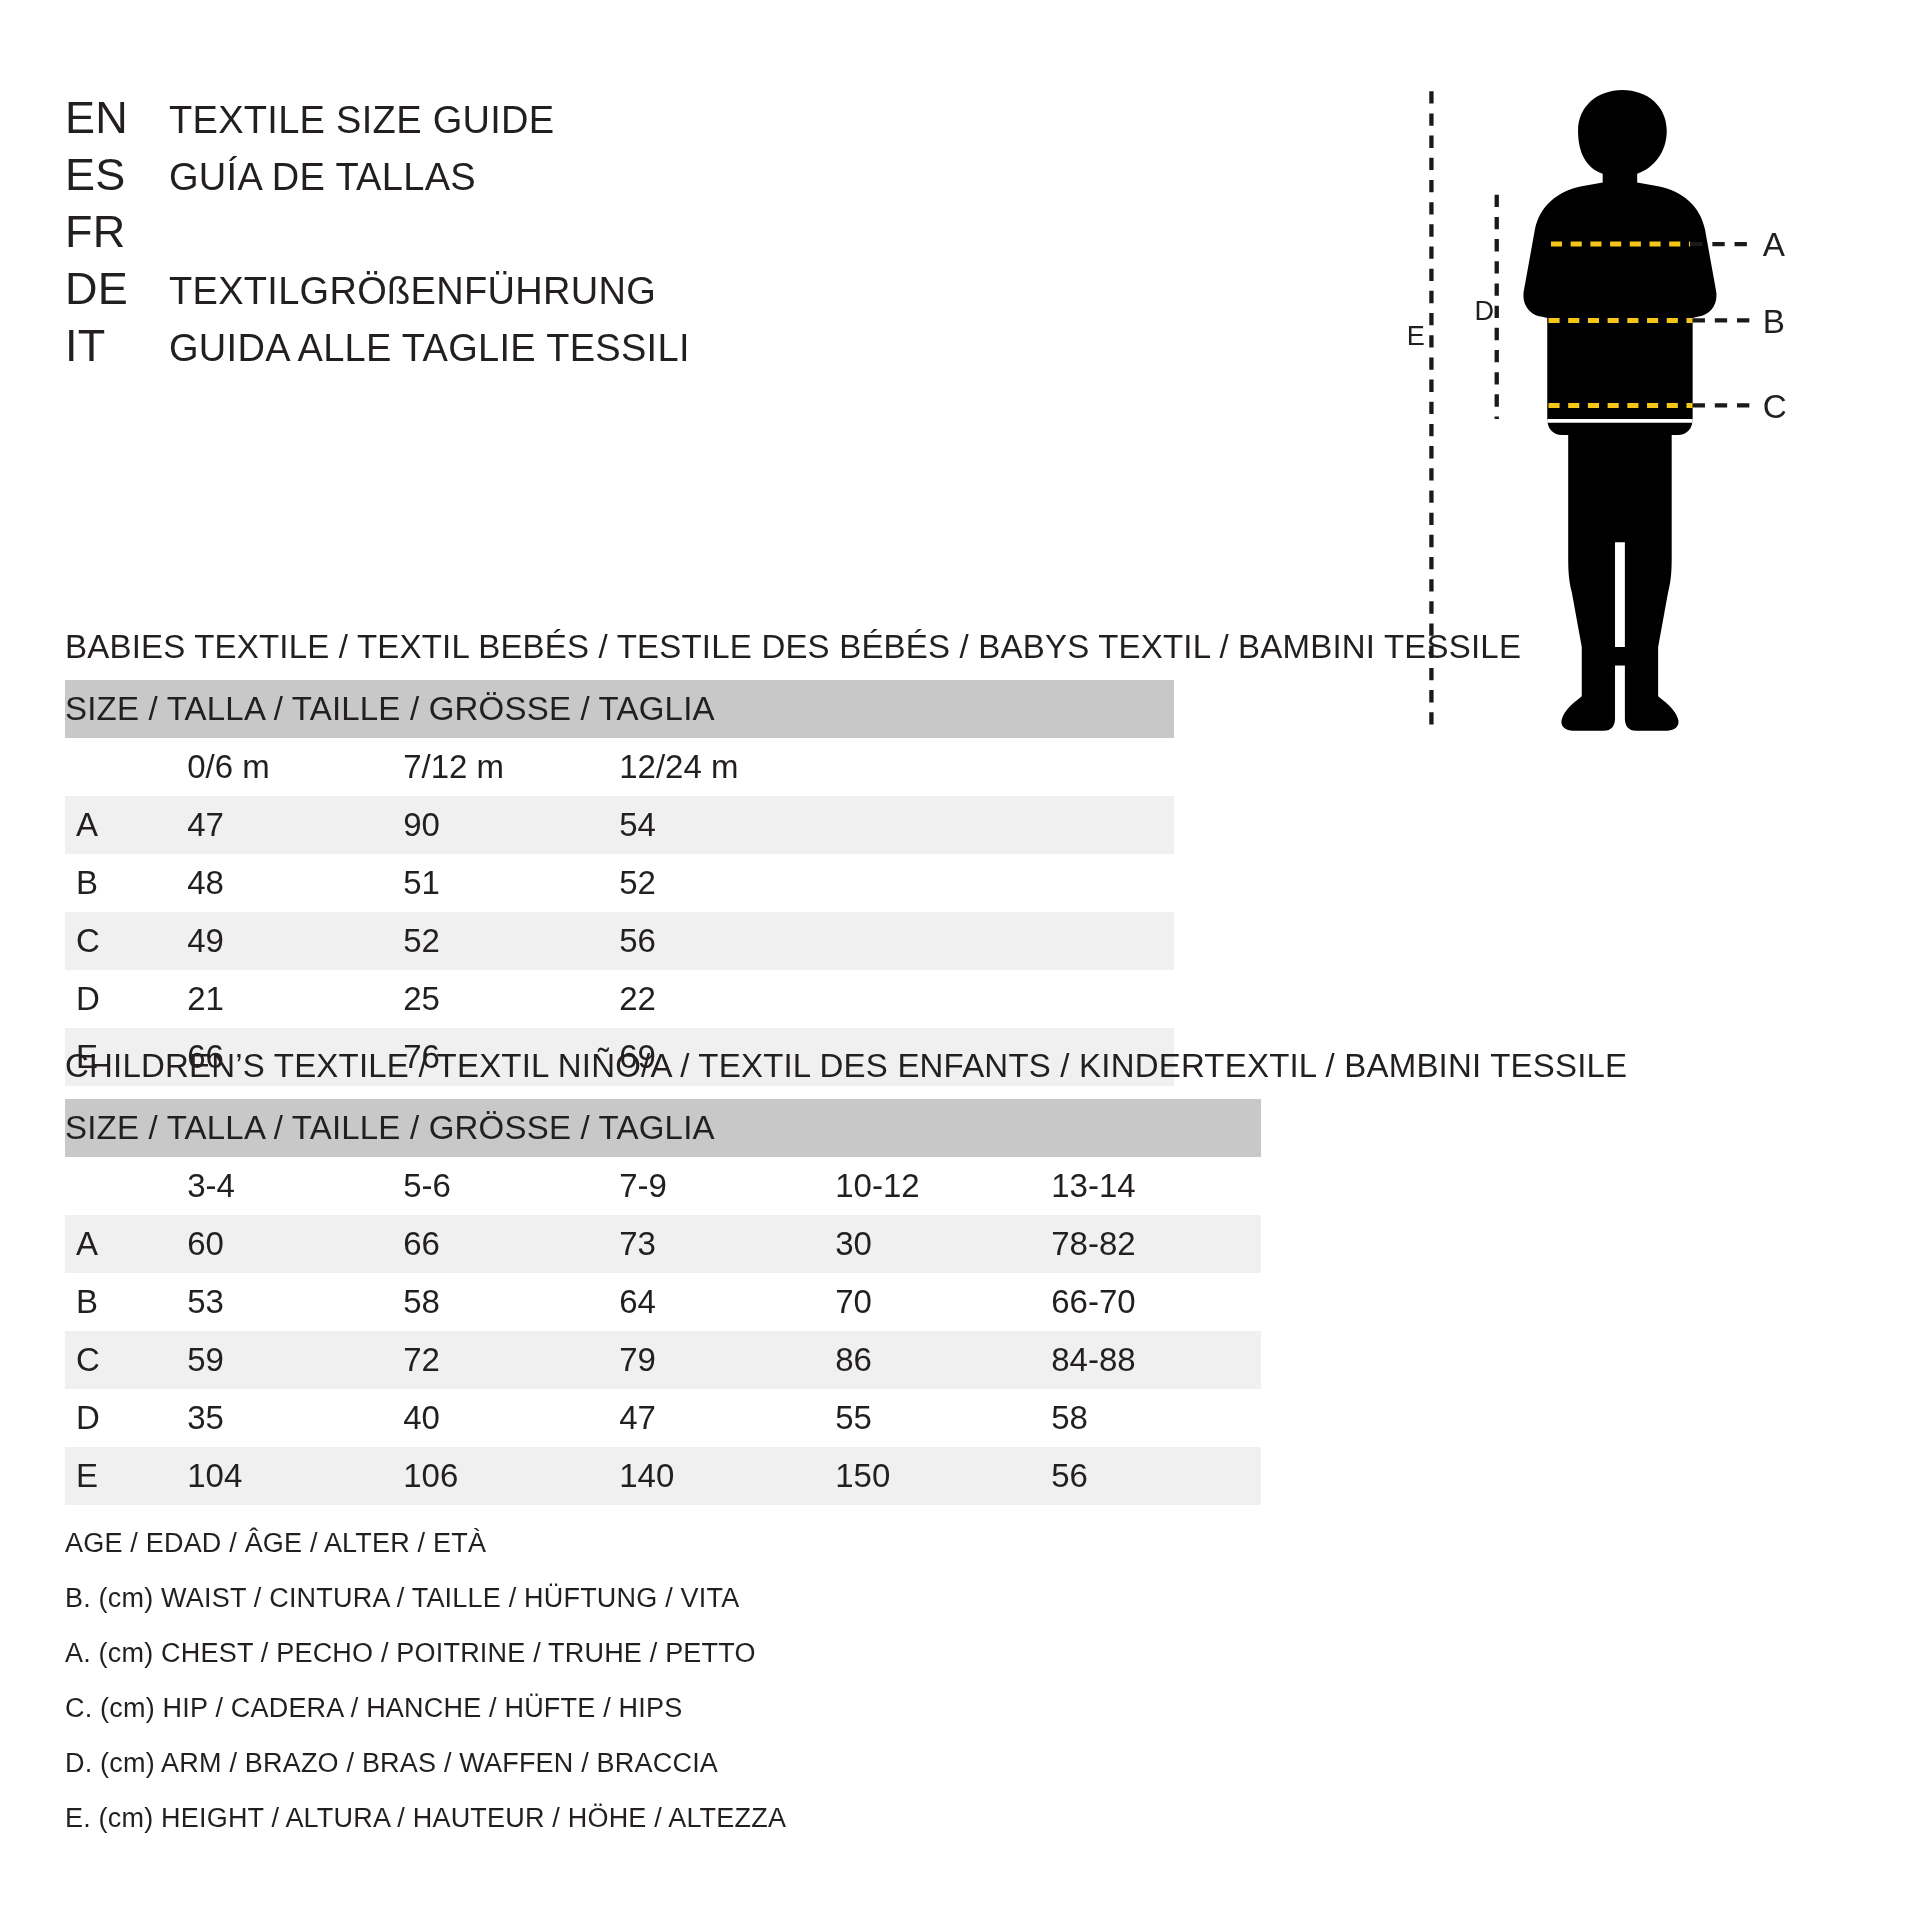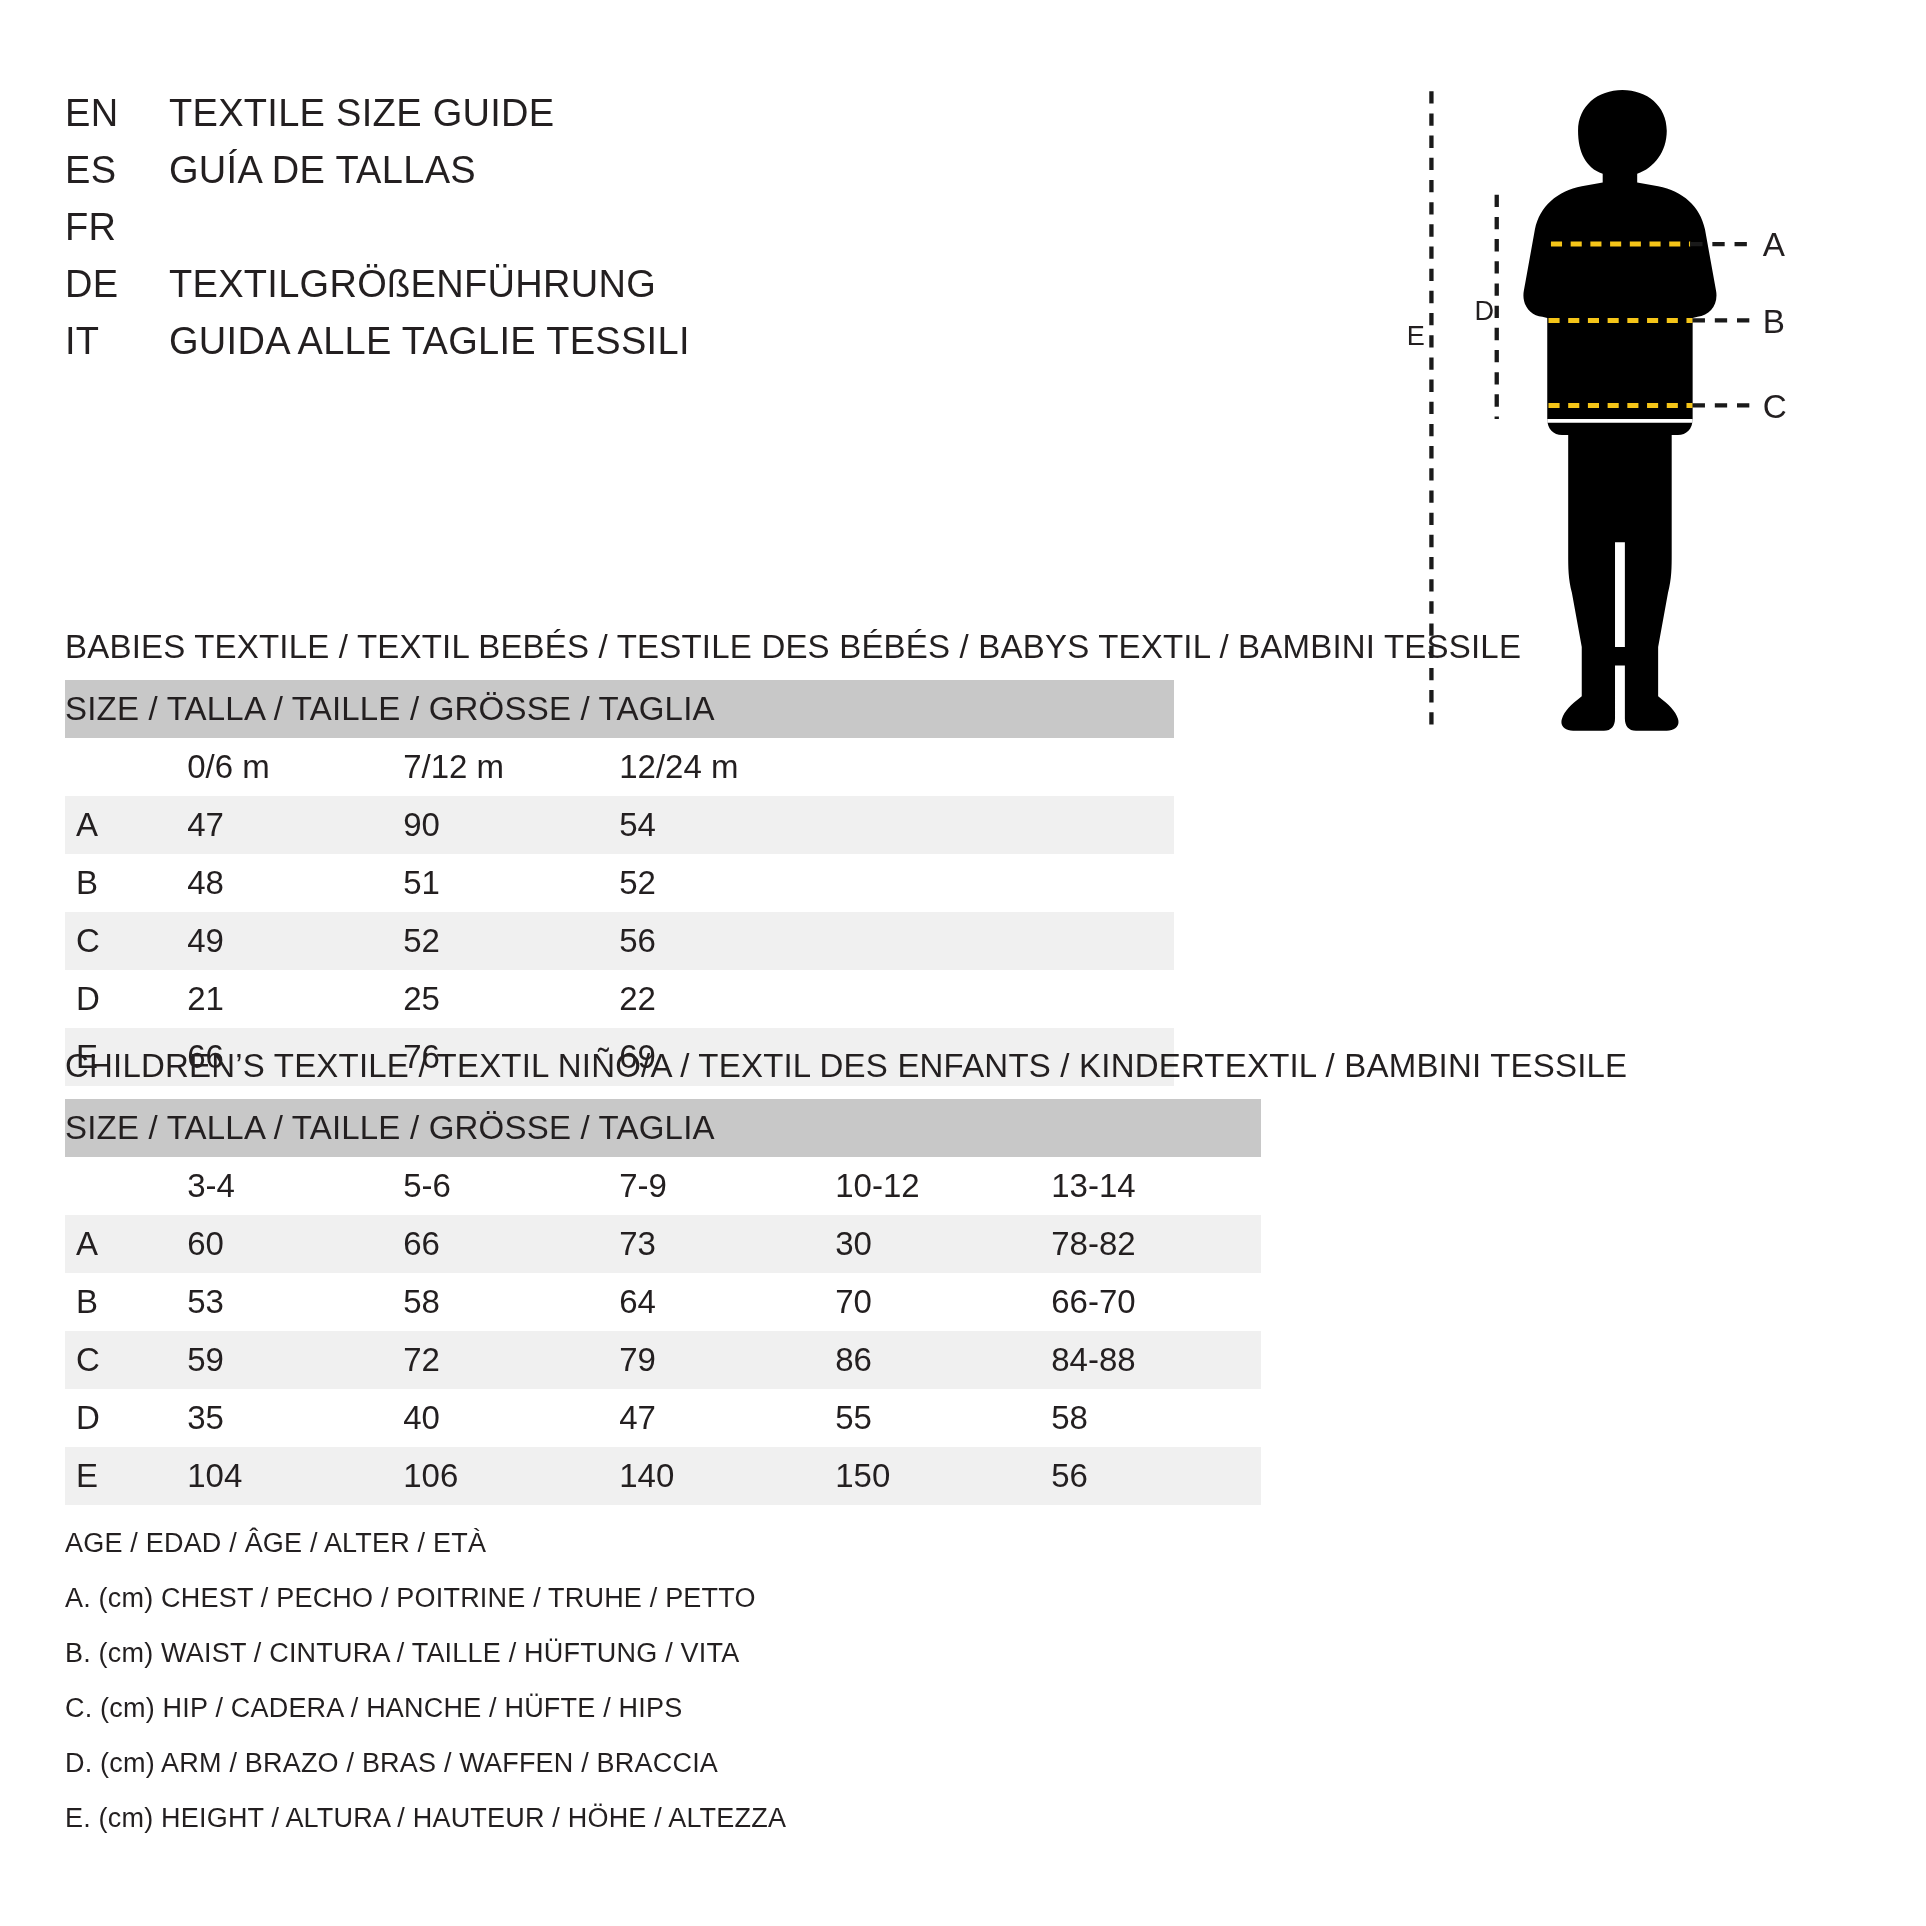--- a/index.html
+++ b/index.html
@@ -29,21 +29,21 @@
     top: 92px;
     width: 801px;
   }
   .lang-row {
     display: flex;
     align-items: baseline;
     height: 57px;
   }
   .lang-code {
     width: 104px;
-    font-size: 38px;
+    font-size: 45px;
     letter-spacing: 0.3px;
     white-space: nowrap;
   }
   .lang-text {
     font-size: 38px;
     letter-spacing: 0.3px;
     white-space: nowrap;
   }
 
   
@@ -340,21 +340,21 @@
           <td class="cell">140</td>
           <td class="cell">150</td>
           <td class="cell">56</td>
         </tr>
       </tbody>
     </table>
   </div>
 
   <div class="legend">
     <div class="legend-row">AGE / EDAD / ÂGE / ALTER / ETÀ</div>
+    <div class="legend-row">B. (cm) WAIST / CINTURA / TAILLE / HÜFTUNG / VITA</div>
     <div class="legend-row">A. (cm) CHEST / PECHO / POITRINE / TRUHE / PETTO</div>
-    <div class="legend-row">B. (cm) WAIST / CINTURA / TAILLE / HÜFTUNG / VITA</div>
     <div class="legend-row">C. (cm) HIP / CADERA / HANCHE / HÜFTE / HIPS</div>
     <div class="legend-row">D. (cm) ARM / BRAZO / BRAS / WAFFEN / BRACCIA</div>
     <div class="legend-row">E. (cm) HEIGHT / ALTURA / HAUTEUR / HÖHE / ALTEZZA</div>
   </div>
 
 </div>
 
 
 </body></html>

